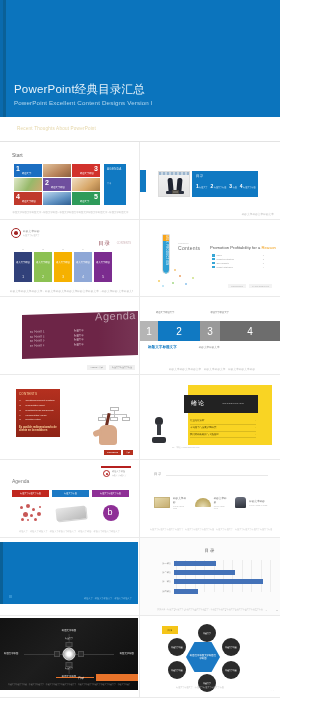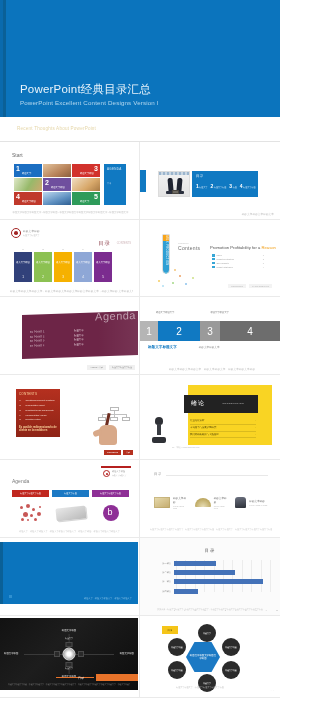--- a/index.html
+++ b/index.html
@@ -12,21 +12,21 @@
   .page { position: relative; width: 280px; height: 707px; background:#fff; }
 
   
   .hero {
     position: relative;
     width: 280px; height: 117px;
     background: #0b74bd;
     border-left: 3px solid #0a6aad;
     overflow: hidden;
   }
-  .hero-inner { position:absolute; left:17px; bottom:11px; }
+  .hero-inner { position:absolute; left:11px; bottom:11px; }
   .hero-title {
     font-size: 11.5px; color:#eaf4fb; letter-spacing:.2px;
     white-space: nowrap; font-weight: 400;
   }
   .hero-sub {
     margin-top: 2px;
     font-size: 6.2px; color:#b6d9ef; letter-spacing:.15px;
     white-space: nowrap;
   }
   .hero-edge { position:absolute; top:0; left:0; width:3px; height:100%; background:#0a6097; }

